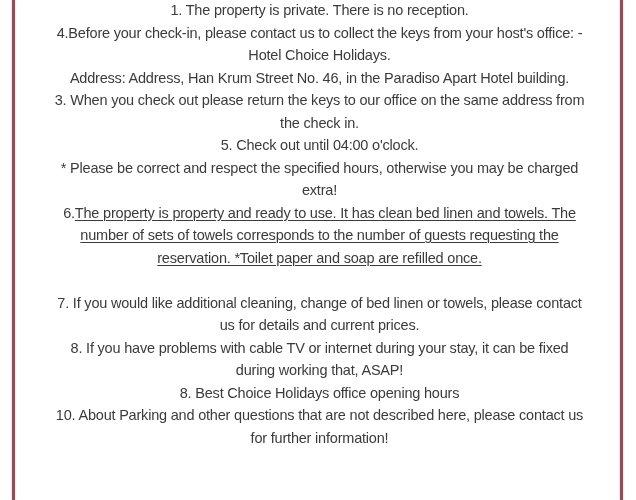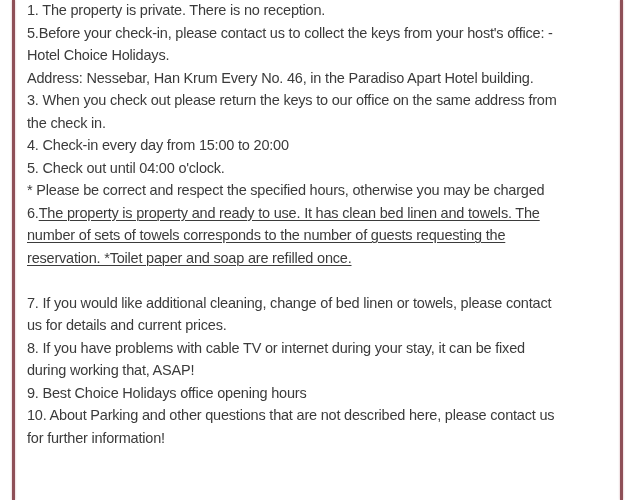--- a/index.html
+++ b/index.html
@@ -11,20 +11,21 @@
     width: 636px;
     height: 500px;
     overflow: hidden;
     position: relative;
     font-family: "Liberation Sans", "DejaVu Sans", sans-serif;
   }
   .page {
     position: absolute;
     inset: 0;
     background: var(--bg-color, #ffffff);
+    text-align: center;
   }
   .vline {
     position: absolute;
     top: 0;
     bottom: 0;
     width: 3px;
     background: var(--border-color, #8e4f57);
     box-shadow: 0 0 2px rgba(198, 140, 148, 0.8);
   }
   .vline.left  { left: 12px; }
@@ -52,33 +53,33 @@
 </style>
 </head>
 <body>
 
 <div class="page">
   <div class="vline left"></div>
   <div class="vline right"></div>
 
   <div class="content">
     <div class="line">1. The property is private. There is no reception.</div>
-    <div class="line">5.Before your check-in, please contact us to collect the keys from your host's office: -</div>
+    <div class="line">4.Before your check-in, please contact us to collect the keys from your host's office: -</div>
     <div class="line">Hotel Choice Holidays.</div>
-    <div class="line">Address: Nessebar, Han Krum Every No. 46, in the Paradiso Apart Hotel building.</div>
+    <div class="line">Address: Address, Han Krum Street No. 46, in the Paradiso Apart Hotel building.</div>
     <div class="line">3. When you check out please return the keys to our office on the same address from</div>
     <div class="line">the check in.</div>
-    <div class="line">4. Check-in every day from 15:00 to 20:00</div>
     <div class="line">5. Check out until 04:00 o'clock.</div>
     <div class="line">* Please be correct and respect the specified hours, otherwise you may be charged</div>
+    <div class="line">extra!</div>
     <div class="line"><span>6.</span><span class="u">The property is property and ready to use. It has clean bed linen and towels. The</span></div>
     <div class="line u">number of sets of towels corresponds to the number of guests requesting the</div>
     <div class="line u">reservation. *Toilet paper and soap are refilled once.</div>
     <div class="line"></div>
     <div class="line">7. If you would like additional cleaning, change of bed linen or towels, please contact</div>
     <div class="line">us for details and current prices.</div>
     <div class="line">8. If you have problems with cable TV or internet during your stay, it can be fixed</div>
     <div class="line">during working that, ASAP!</div>
-    <div class="line">9. Best Choice Holidays office opening hours</div>
+    <div class="line">8. Best Choice Holidays office opening hours</div>
     <div class="line">10. About Parking and other questions that are not described here, please contact us</div>
     <div class="line">for further information!</div>
   </div>
 </div>
 
 </body></html>

